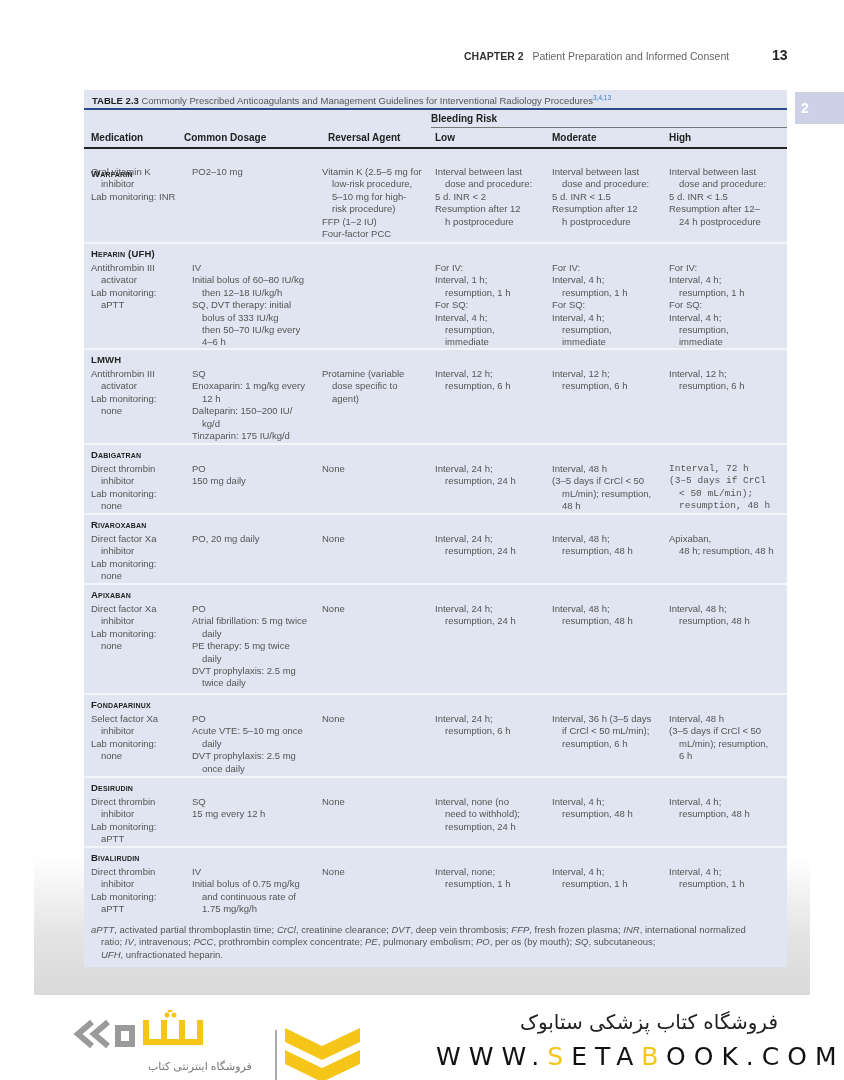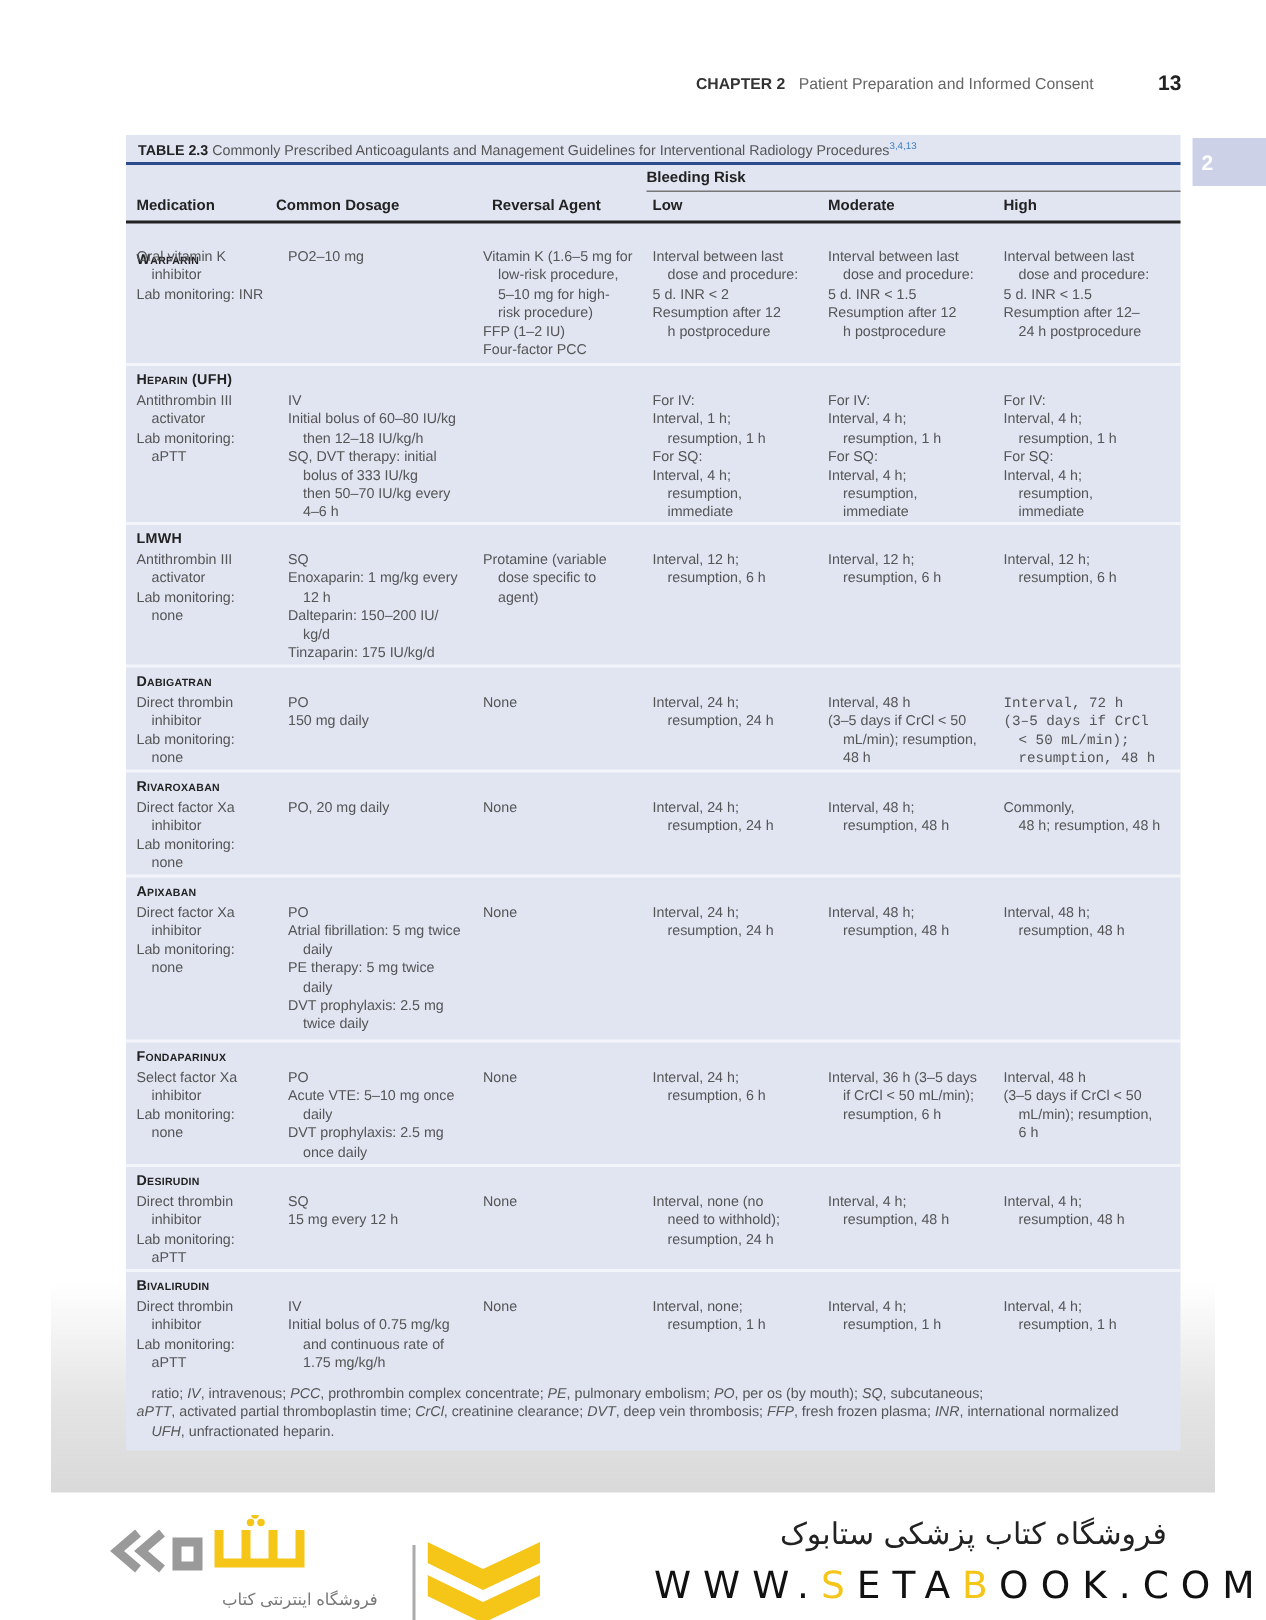--- a/index.html
+++ b/index.html
@@ -97,21 +97,21 @@
         <div class="drug-name" style="top: 20px;">Warfarin</div>
         <div class="cell" style="left: 7px; top: 18px;">
           <span class="ln">Oral vitamin K</span>
           <span class="ln ind">inhibitor</span>
           <span class="ln">Lab monitoring: INR</span>
         </div>
         <div class="cell" style="left: 108px; top: 18px;">
           <span class="ln">PO2–10 mg</span>
         </div>
         <div class="cell" style="left: 238px; top: 18px;">
-          <span class="ln">Vitamin K (1.6–5 mg for</span>
+          <span class="ln">Vitamin K (2.5–5 mg for</span>
           <span class="ln ind">low-risk procedure,</span>
           <span class="ln ind">5–10 mg for high-</span>
           <span class="ln ind">risk procedure)</span>
           <span class="ln">FFP (1–2 IU)</span>
           <span class="ln">Four-factor PCC</span>
         </div>
         <div class="cell" style="left: 351px; top: 18px;">
           <span class="ln">Interval between last</span>
           <span class="ln ind">dose and procedure:</span>
           <span class="ln">5 d. INR &lt; 2</span>
@@ -264,21 +264,21 @@
         </div>
         <div class="cell" style="left: 351px; top: 18px;">
           <span class="ln">Interval, 24 h;</span>
           <span class="ln ind">resumption, 24 h</span>
         </div>
         <div class="cell" style="left: 468px; top: 18px;">
           <span class="ln">Interval, 48 h;</span>
           <span class="ln ind">resumption, 48 h</span>
         </div>
         <div class="cell" style="left: 585px; top: 18px;">
-          <span class="ln">Commonly,</span>
+          <span class="ln">Apixaban,</span>
           <span class="ln ind">48 h; resumption, 48 h</span>
         </div>
       </div>
       <div class="group" style="top: 495px; height: 108px;">
         <div class="group-sep" style="top: -2px;"></div>
         <div class="drug-name" style="top: 4px;">Apixaban</div>
         <div class="cell" style="left: 7px; top: 18px;">
           <span class="ln">Direct factor Xa</span>
           <span class="ln ind">inhibitor</span>
           <span class="ln">Lab monitoring:</span>
@@ -401,22 +401,22 @@
           <span class="ln ind">resumption, 1 h</span>
         </div>
         <div class="cell" style="left: 585px; top: 18px;">
           <span class="ln">Interval, 4 h;</span>
           <span class="ln ind">resumption, 1 h</span>
         </div>
       </div>
     </div>
 
   <div class="footnote">
+    <span class="ln"><i>aPTT</i>, activated partial thromboplastin time; <i>CrCl</i>, creatinine clearance; <i>DVT</i>, deep vein thrombosis; <i>FFP</i>, fresh frozen plasma; <i>INR</i>, international normalized</span>
     <span class="ln ind">ratio; <i>IV</i>, intravenous; <i>PCC</i>, prothrombin complex concentrate; <i>PE</i>, pulmonary embolism; <i>PO</i>, per os (by mouth); <i>SQ</i>, subcutaneous;</span>
-    <span class="ln"><i>aPTT</i>, activated partial thromboplastin time; <i>CrCl</i>, creatinine clearance; <i>DVT</i>, deep vein thrombosis; <i>FFP</i>, fresh frozen plasma; <i>INR</i>, international normalized</span>
     <span class="ln ind"><i>UFH</i>, unfractionated heparin.</span>
   </div>
 </div>
 
 <div class="logo-area">
   <svg width="200" height="50" viewBox="0 0 200 50">
     <polyline points="22,12 8,24 22,36" fill="none" stroke="#9a9a9a" stroke-width="6"></polyline>
     <polyline points="38,12 24,24 38,36" fill="none" stroke="#9a9a9a" stroke-width="6"></polyline>
     <path d="M48,18 h14 v16 h-14 z" fill="none" stroke="#9a9a9a" stroke-width="6"></path>
     <path d="M76,10 v22 h18 v-22 M94,32 h18 v-22 M112,32 h18 v-22" fill="none" stroke="#f5c518" stroke-width="6"></path>

